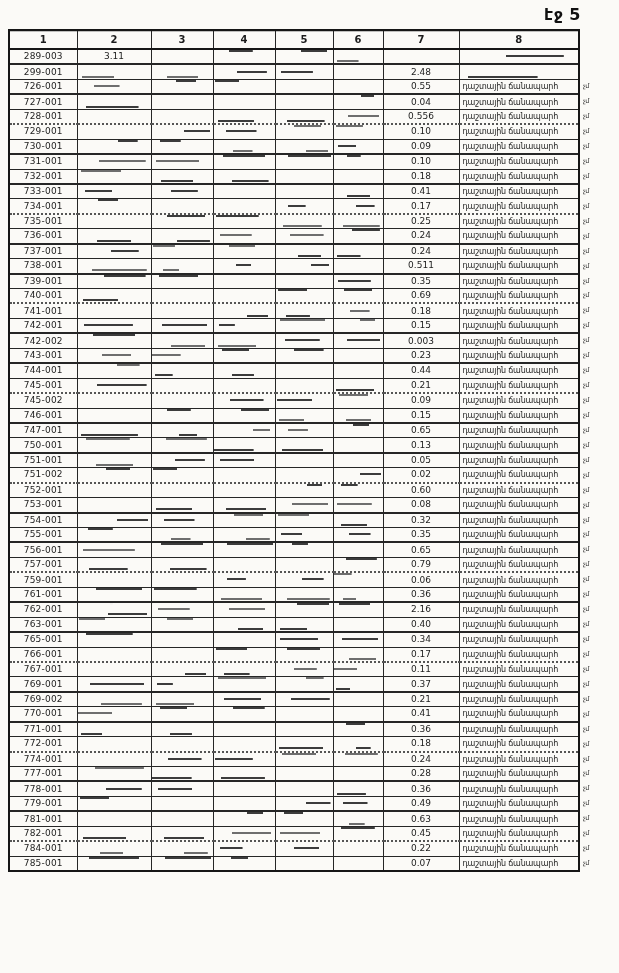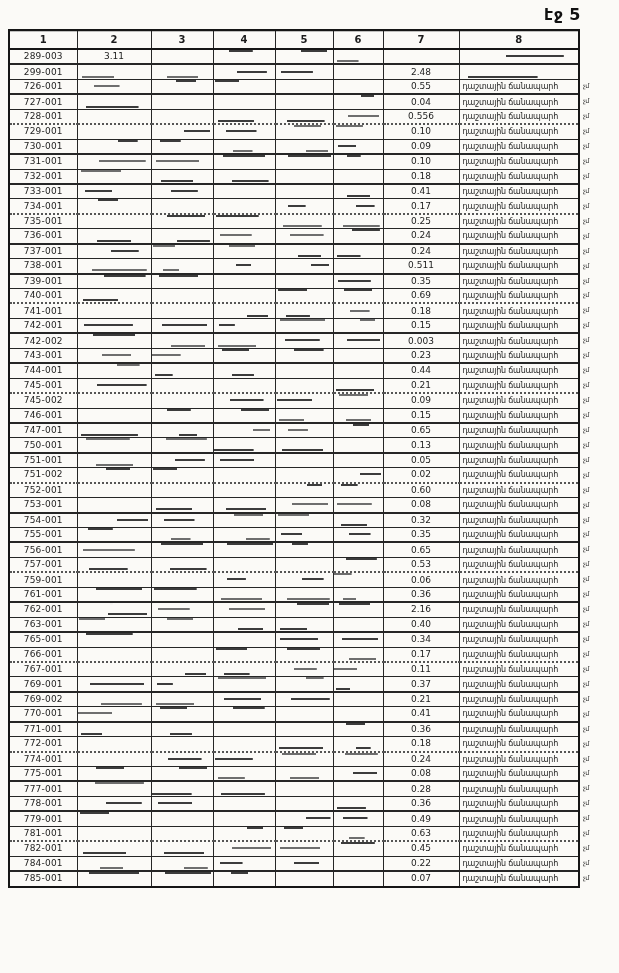--- a/index.html
+++ b/index.html
@@ -486,21 +486,21 @@
           <td class="use-cell">դաշտային ճանապարհ</td>
           <td class="note-cell">չմ</td>
         </tr>
         <tr>
           <td class="id-cell">757-001</td>
           <td style="background-image: linear-gradient(rgb(60, 60, 60), rgb(60, 60, 60)); background-repeat: no-repeat; background-size: 53% 2px; background-position: 34% 90%;"></td>
           <td style="background-image: linear-gradient(rgb(60, 60, 60), rgb(60, 60, 60)); background-repeat: no-repeat; background-size: 60% 2px; background-position: 75% 90%;"></td>
           <td></td>
           <td></td>
           <td style="background-image: linear-gradient(rgb(60, 60, 60), rgb(60, 60, 60)); background-repeat: no-repeat; background-size: 63% 2px; background-position: 69% 0%;"></td>
-          <td class="val-cell">0.53</td>
+          <td class="val-cell">0.79</td>
           <td class="use-cell">դաշտային ճանապարհ</td>
           <td class="note-cell">չմ</td>
         </tr>
         <tr>
           <td class="id-cell">759-001</td>
           <td></td>
           <td></td>
           <td style="background-image: linear-gradient(rgb(60, 60, 60), rgb(60, 60, 60)); background-repeat: no-repeat; background-size: 31% 2px; background-position: 33% 45%;"></td>
           <td style="background-image: linear-gradient(rgb(60, 60, 60), rgb(60, 60, 60)); background-repeat: no-repeat; background-size: 38% 2px; background-position: 74% 45%;"></td>
           <td style="background-image: linear-gradient(rgb(110, 110, 110), rgb(110, 110, 110)); background-repeat: no-repeat; background-size: 36% 2px; background-position: 3% 0%;"></td>
@@ -634,31 +634,20 @@
           <td></td>
           <td style="background-image: linear-gradient(rgb(60, 60, 60), rgb(60, 60, 60)); background-repeat: no-repeat; background-size: 55% 2px; background-position: 60% 45%;"></td>
           <td style="background-image: linear-gradient(rgb(60, 60, 60), rgb(60, 60, 60)); background-repeat: no-repeat; background-size: 62% 2px; background-position: 6% 45%;"></td>
           <td style="background-image: linear-gradient(rgb(110, 110, 110), rgb(110, 110, 110)); background-repeat: no-repeat; background-size: 60% 2px; background-position: 30% 0%;"></td>
           <td style="background-image: linear-gradient(rgb(110, 110, 110), rgb(110, 110, 110)); background-repeat: no-repeat; background-size: 67% 2px; background-position: 71% 0%;"></td>
           <td class="val-cell">0.24</td>
           <td class="use-cell">դաշտային ճանապարհ</td>
           <td class="note-cell">չմ</td>
         </tr>
         <tr>
-          <td class="id-cell">775-001</td>
-          <td style="background-image: linear-gradient(rgb(60, 60, 60), rgb(60, 60, 60)); background-repeat: no-repeat; background-size: 39% 2px; background-position: 42% 0%;"></td>
-          <td style="background-image: linear-gradient(rgb(60, 60, 60), rgb(60, 60, 60)); background-repeat: no-repeat; background-size: 46% 2px; background-position: 83% 0%;"></td>
-          <td style="background-image: linear-gradient(rgb(110, 110, 110), rgb(110, 110, 110)); background-repeat: no-repeat; background-size: 44% 2px; background-position: 12% 90%;"></td>
-          <td style="background-image: linear-gradient(rgb(110, 110, 110), rgb(110, 110, 110)); background-repeat: no-repeat; background-size: 51% 2px; background-position: 53% 90%;"></td>
-          <td style="background-image: linear-gradient(rgb(60, 60, 60), rgb(60, 60, 60)); background-repeat: no-repeat; background-size: 49% 2px; background-position: 77% 45%;"></td>
-          <td class="val-cell">0.08</td>
-          <td class="use-cell">դաշտային ճանապարհ</td>
-          <td class="note-cell">չմ</td>
-        </tr>
-        <tr>
           <td class="id-cell">777-001</td>
           <td style="background-image: linear-gradient(rgb(110, 110, 110), rgb(110, 110, 110)); background-repeat: no-repeat; background-size: 67% 2px; background-position: 71% 0%;"></td>
           <td style="background-image: linear-gradient(rgb(60, 60, 60), rgb(60, 60, 60)); background-repeat: no-repeat; background-size: 65% 2px; background-position: 0% 90%;"></td>
           <td style="background-image: linear-gradient(rgb(60, 60, 60), rgb(60, 60, 60)); background-repeat: no-repeat; background-size: 72% 2px; background-position: 41% 90%;"></td>
           <td></td>
           <td></td>
           <td class="val-cell">0.28</td>
           <td class="use-cell">դաշտային ճանապարհ</td>
           <td class="note-cell">չմ</td>
         </tr>

